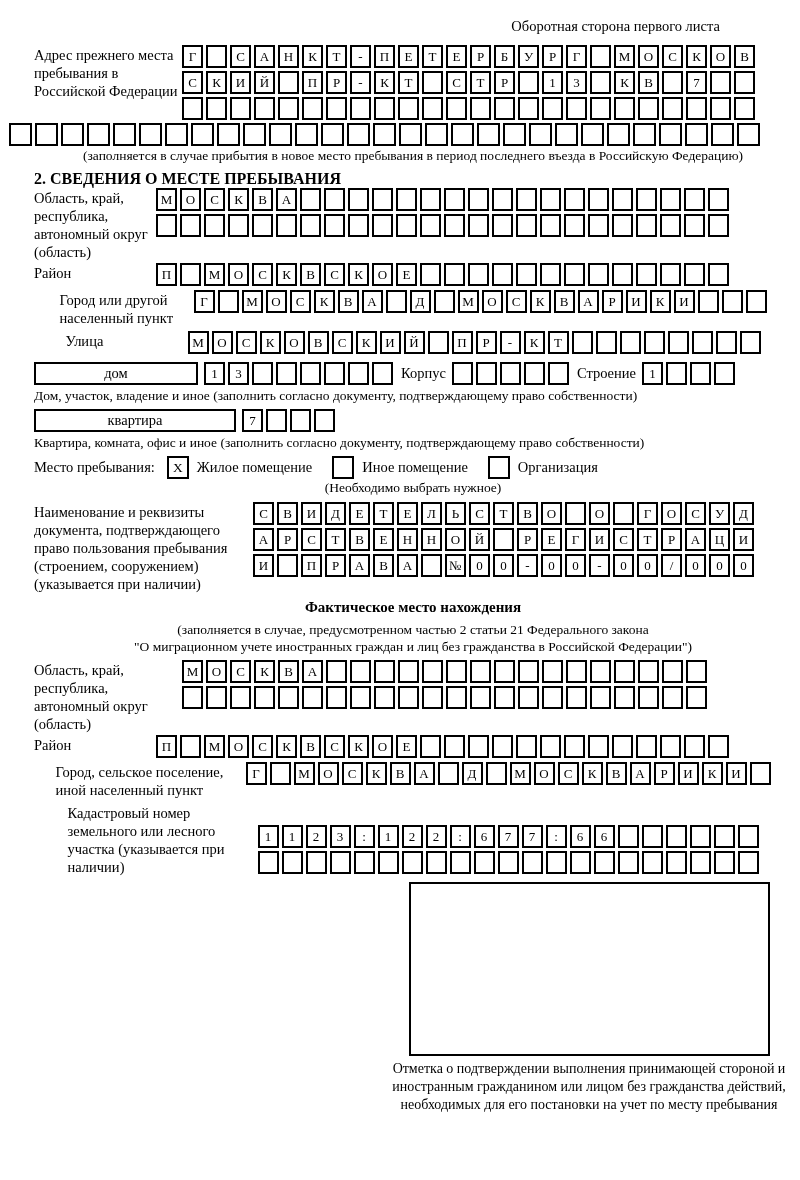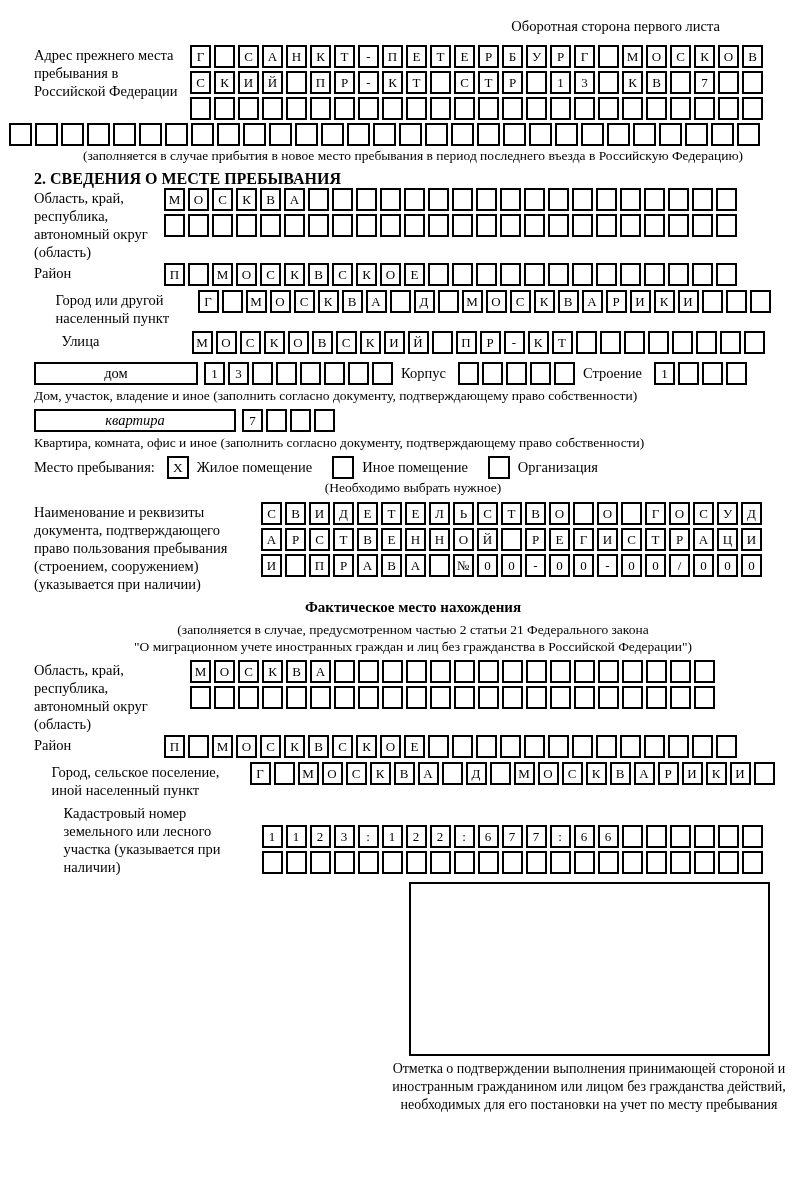--- a/index.html
+++ b/index.html
@@ -1,39 +1,39 @@
 <!DOCTYPE html>
 <html lang="ru"><head>
 <meta charset="utf-8">
 <style>
   html,body{margin:0;padding:0;background:#ffffff;}
   body{width:800px;height:1180px;overflow:hidden;color:#000;
        font-family:"Liberation Serif","DejaVu Serif",serif;}
   .page{padding:6px 8px 0 34px;position:relative;}
   .header-note{text-align:right;font-size:14.5px;margin-top:12px;margin-right:72px;}
-  .field{display:flex;align-items:flex-start;gap:8px;}
+  .field{display:flex;align-items:flex-start;}
   .flabel{flex-shrink:0;font-size:14.5px;line-height:18px;padding-top:1px;}
   .w148{width:148px;} .w122{width:122px;} .w134{width:134px;} .w219{width:219px;} .w190{width:190px;}
   .rows{display:flex;flex-direction:column;gap:3px;}
   .grid{display:flex;gap:3px;}
   .cell{width:17px;height:19px;border:2px solid #000;flex-shrink:0;
         display:flex;align-items:center;justify-content:center;
         font-size:13px;line-height:1;}
   .grid-wide .cell{width:19px;}
   .full-row{margin-left:-25px;margin-top:3px;}
   .caption{font-size:13.5px;line-height:16px;margin-top:2px;}
   .center{text-align:center;}
   .sec-title{font-weight:bold;font-size:16px;text-align:left;margin-top:6px;}
   .sub-title{font-weight:bold;font-size:15px;text-align:center;margin-top:6px;}
   .mt2{margin-top:2px;} .mt4{margin-top:4px;justify-content:center;} .mt5{margin-top:5px;} .mt6{margin-top:6px;} .mt8{margin-top:8px;}
   .inline-row{display:flex;align-items:center;}
   .widebox{height:19px;border:2px solid #000;display:flex;align-items:center;justify-content:center;
            font-size:14.5px;flex-shrink:0;}
-  .dom-box{width:160px;} .kv-box{width:198px;font-style:italic;}
-  .mid-label{font-size:14.5px;padding:0 12px 0 8px;white-space:nowrap;}
+  .dom-box{width:160px;} .kv-box{width:198px;}
+  .mid-label{font-size:14.5px;padding:0 6px 0 8px;white-space:nowrap;}
   .gap6{margin-left:6px;}
   .chk-row{display:flex;align-items:center;font-size:14.5px;}
   .checkbox{width:18px;height:19px;border:2px solid #000;display:inline-flex;align-items:center;
             justify-content:center;font-size:13.5px;flex-shrink:0;}
   .chk-label{margin:0 20px 0 8px;white-space:nowrap;}
   .chk-lead{margin-right:12px;white-space:nowrap;}
   .kad-rows{margin-top:22px;}
   .stamp-wrap{margin-left:350px;width:410px;margin-top:6px;}
   .stamp-box{width:357px;height:170px;border:2px solid #000;margin:0 auto;}
   .stamp-caption{font-size:14px;line-height:18px;text-align:center;margin-top:4px;}

